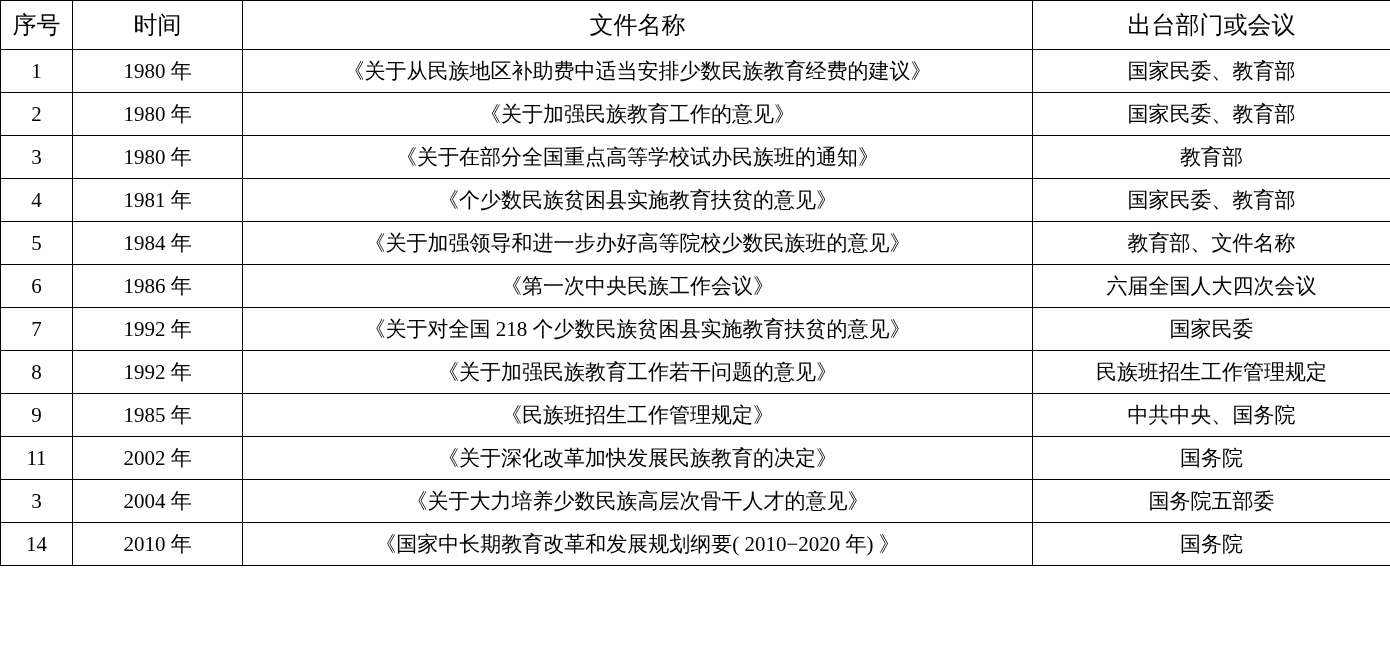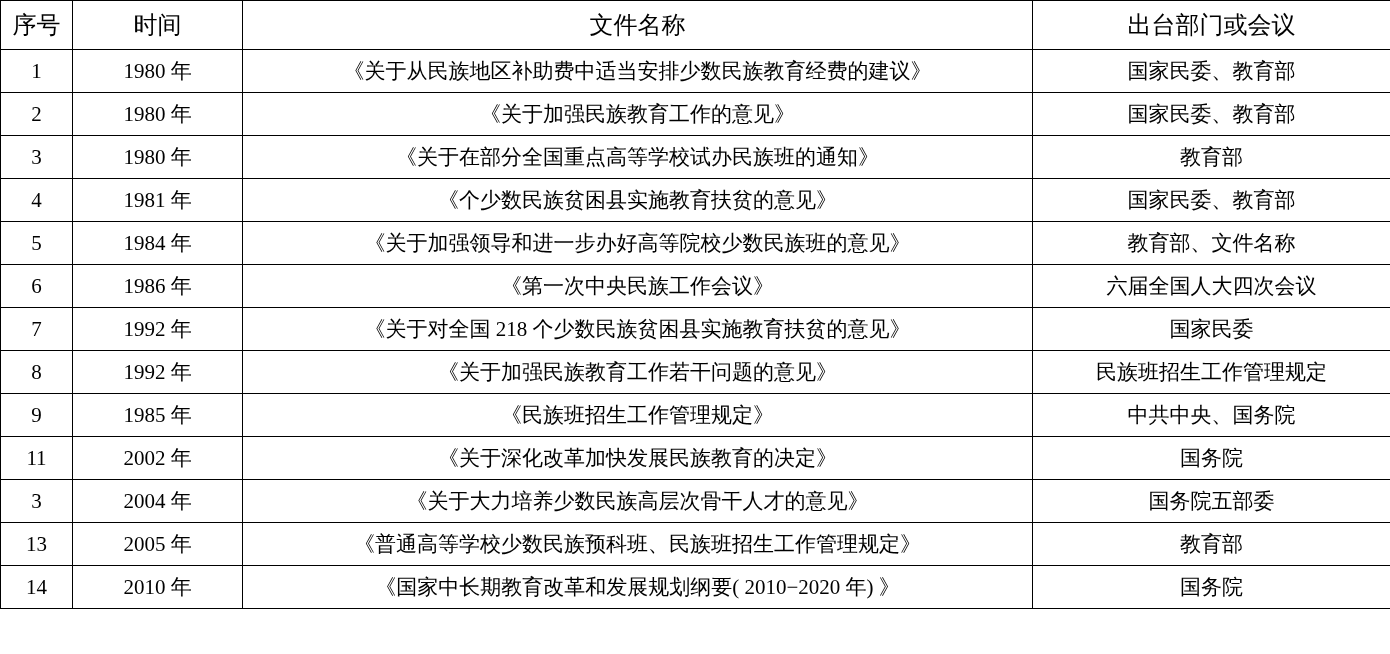--- a/index.html
+++ b/index.html
@@ -136,26 +136,20 @@
         <td class="cell-name">《关于深化改革加快发展民族教育的决定》</td>
         <td>国务院</td>
       </tr>
       <tr>
         <td>3</td>
         <td>2004 年</td>
         <td class="cell-name">《关于大力培养少数民族高层次骨干人才的意见》</td>
         <td>国务院五部委</td>
       </tr>
       <tr>
-        <td>13</td>
-        <td>2005 年</td>
-        <td class="cell-name">《普通高等学校少数民族预科班、民族班招生工作管理规定》</td>
-        <td>教育部</td>
-      </tr>
-      <tr>
         <td>14</td>
         <td>2010 年</td>
         <td class="cell-name">《国家中长期教育改革和发展规划纲要( 2010−2020 年) 》</td>
         <td>国务院</td>
       </tr>
     </tbody>
   </table>
 </div>
 
 </body></html>

